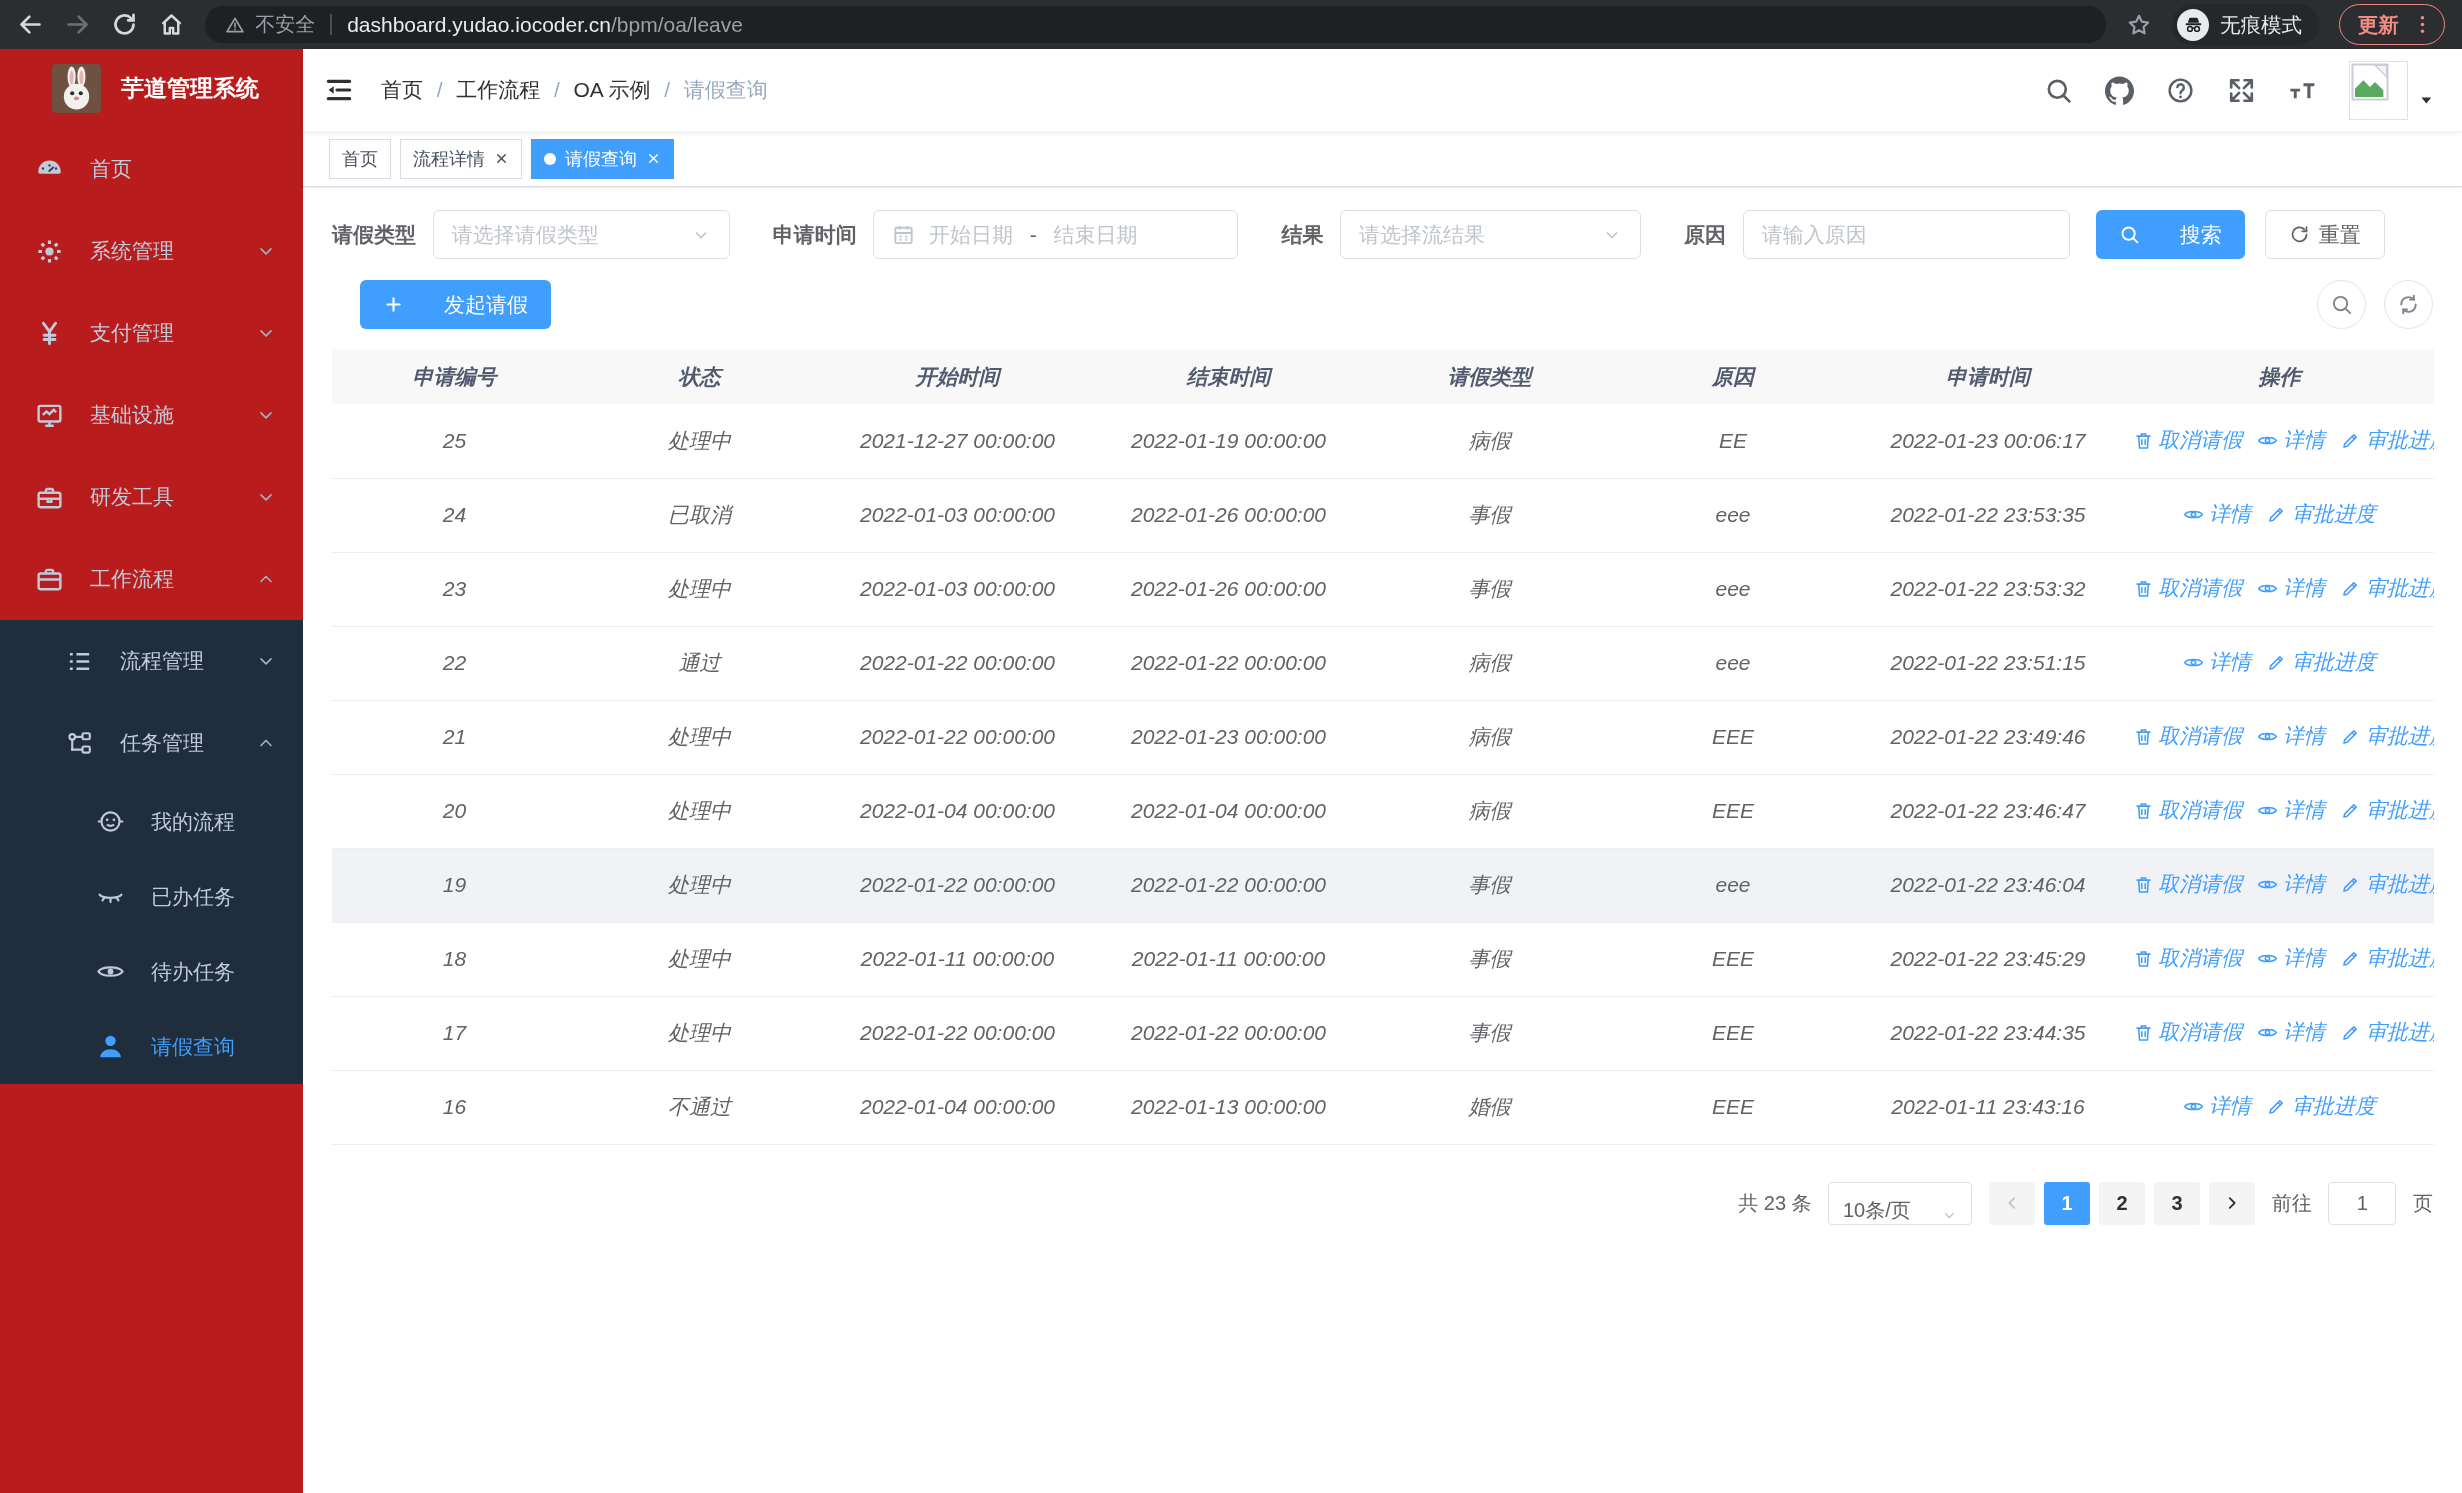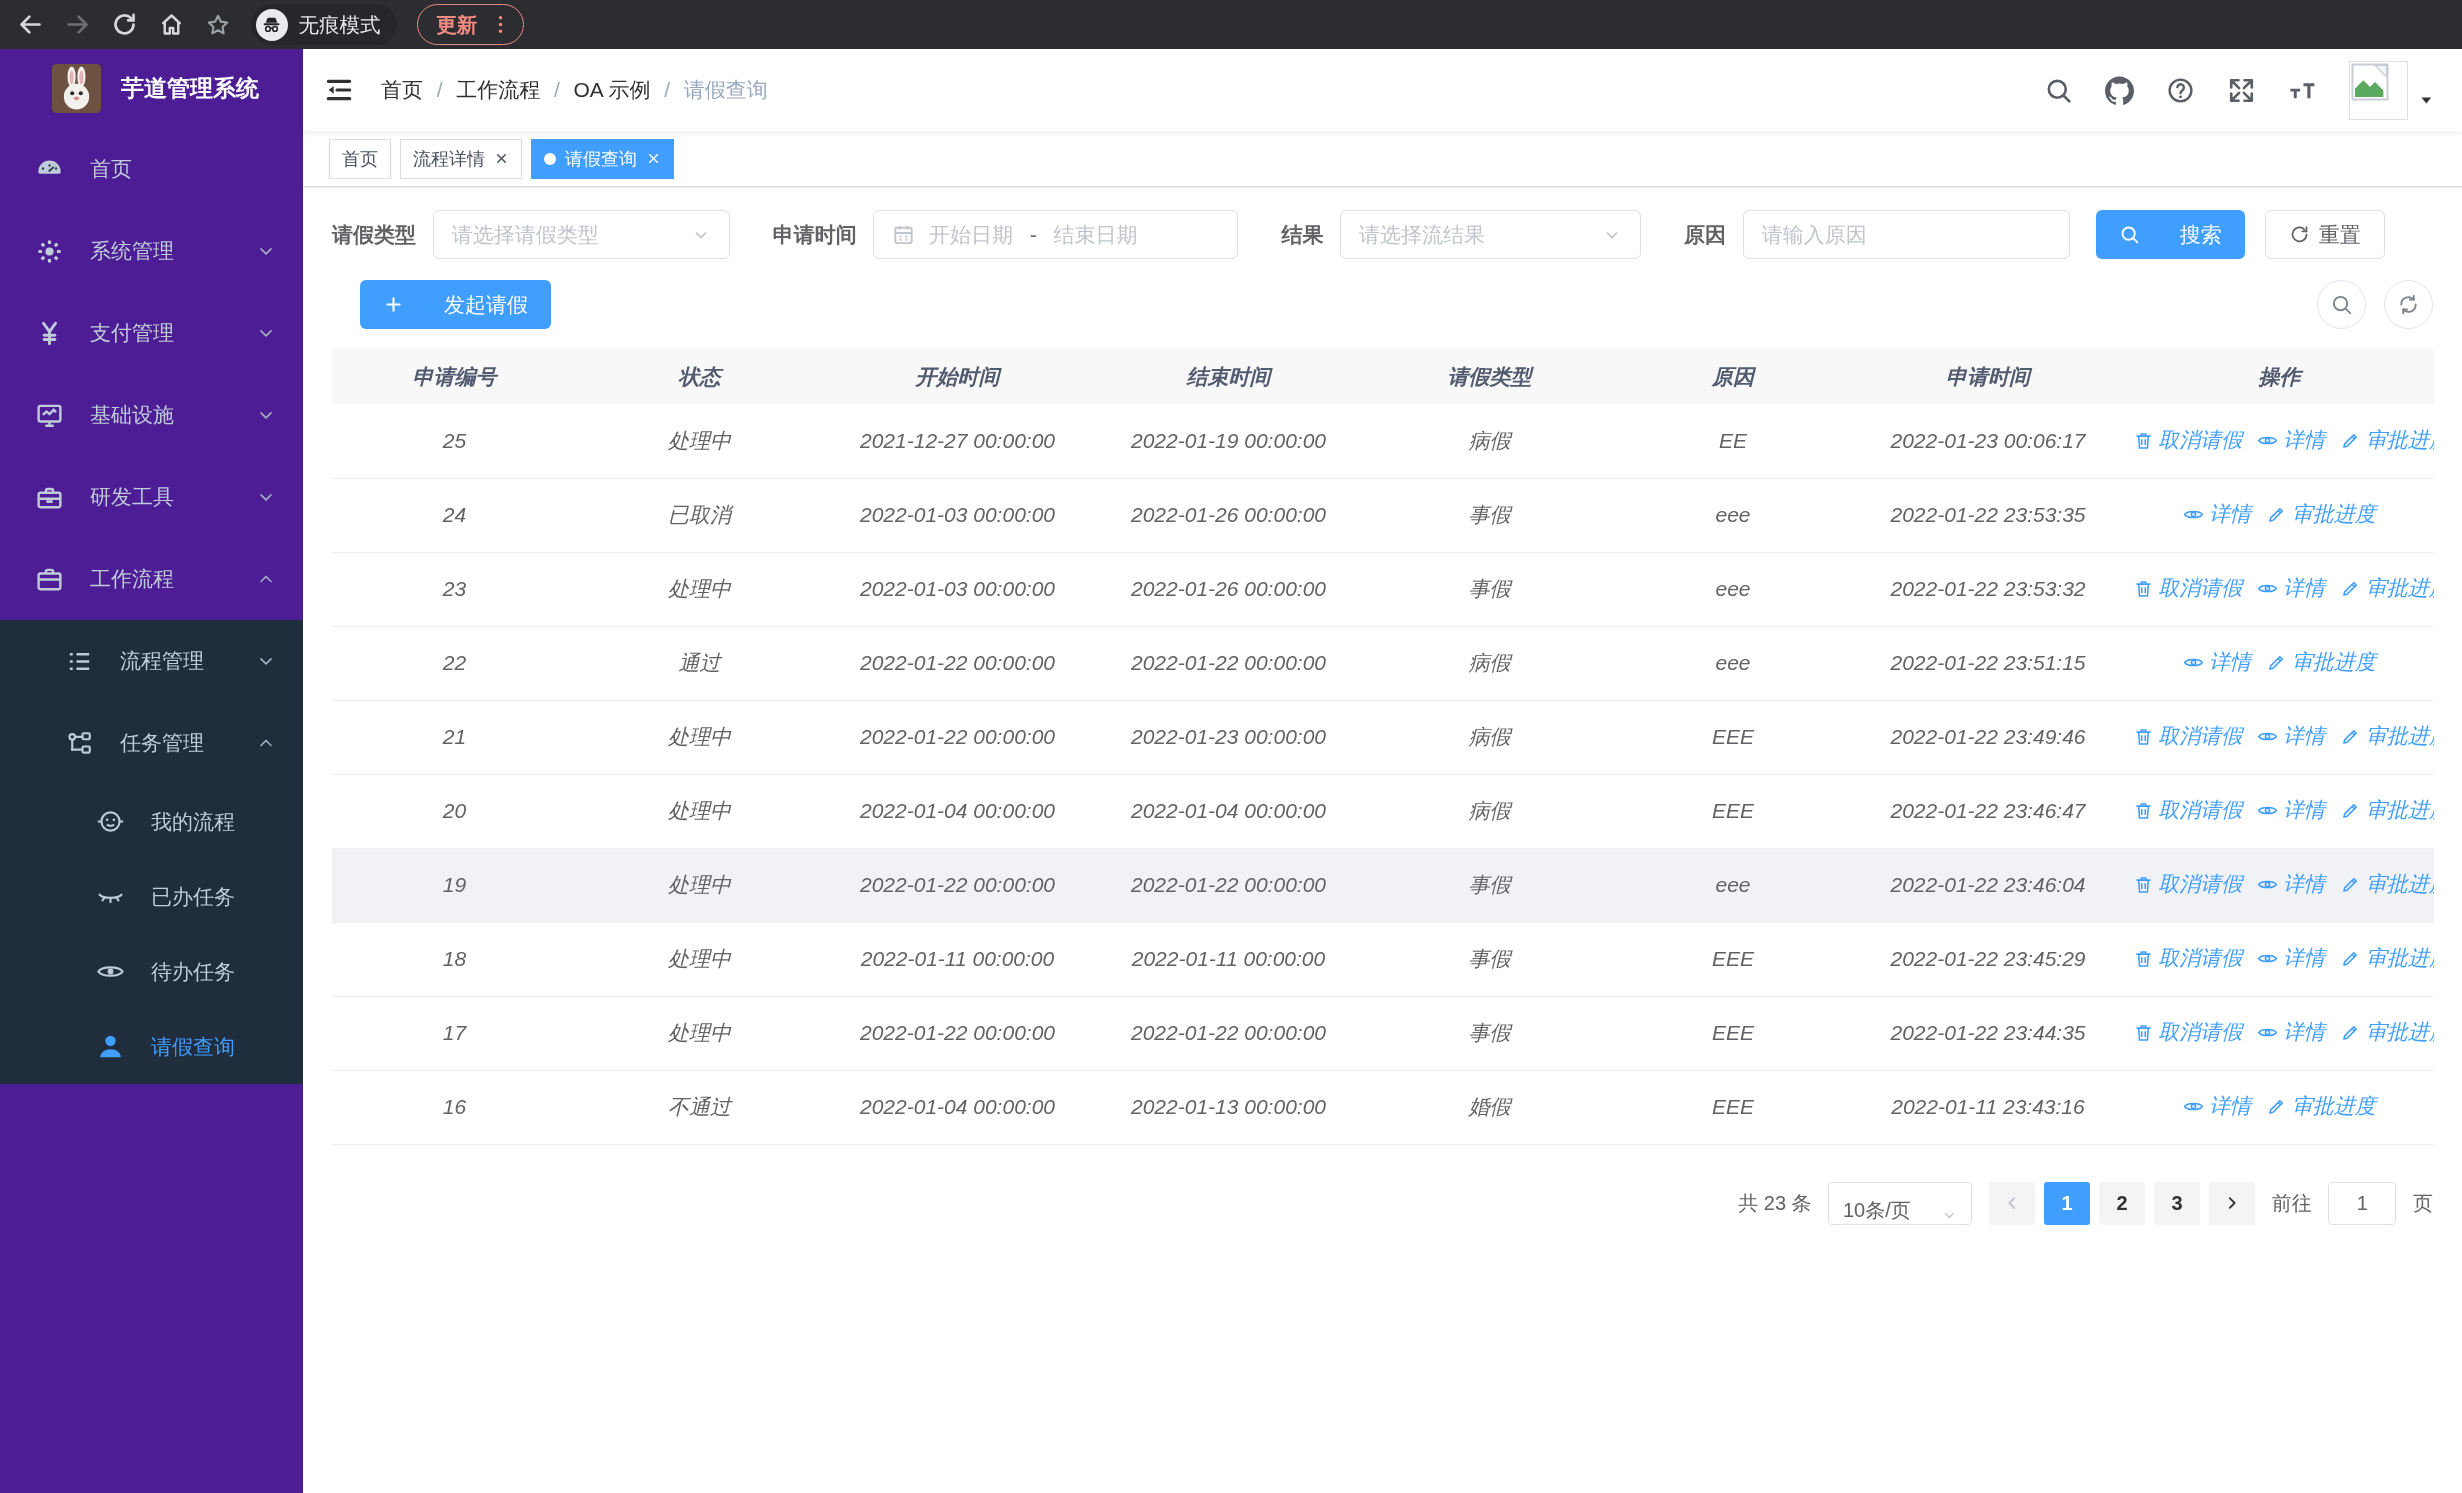--- a/index.html
+++ b/index.html
@@ -27,21 +27,21 @@
     display:flex; align-items:center; justify-content:center; }
   .incog-circle .icon { width:21px; height:21px; color:#202124; }
   .incog-label { color:#e8eaed; font-size:20.5px; }
   .update-pill { height:41px; border:1.5px solid #ea8b80; border-radius:20.5px; display:flex;
     align-items:center; gap:12px; padding:0 10.6px 0 18px; color:#f28b82; flex:none; cursor:pointer; }
   .update-label { font-size:20.5px; font-weight:700; }
   .dots-ico { width:23px; height:23px; color:#f28b82; }
 
   
   .app { display:flex; height:1445px; }
-  .sidebar { width:303px; flex:none; background:#4c1d95; color:#bfcbd9; overflow:hidden; }
+  .sidebar { width:303px; flex:none; background:#b91c1c; color:#bfcbd9; overflow:hidden; }
   .logo-row { height:79px; display:flex; align-items:center; padding-left:52px; gap:20px; }
   .logo-img { width:49px; height:49px; border-radius:4.6px; overflow:hidden; flex:none; }
   .logo-img svg { width:100%; height:100%; display:block; }
   .logo-title { color:#fff; font-size:23px; font-weight:700; white-space:nowrap; }
   .menu-item { display:flex; align-items:center; cursor:pointer; font-size:21px;
     color:#bfcbd9; white-space:nowrap; }
   .menu-item .mi-icon { width:29px; height:29px; margin-right:26px; flex:none; }
   .menu-item .mi-arrow { width:20px; height:20px; margin-left:auto; margin-right:27px; color:#a3b0c0; }
   .menu-item.d0 { height:82px; padding-left:35px; }
   .menu-item.d1 { height:82px; padding-left:65px; background:#1f2d3d; }
@@ -146,20 +146,32 @@
         <path d="M4 12h16M13 5l7 7-7 7"></path>
       </svg></span>
   <span class="nav-ico"><svg viewBox="0 0 24 24" fill="none" stroke="currentColor" stroke-width="2.4" stroke-linecap="round">
         <path d="M20 12a8 8 0 1 1-2.3-5.7"></path>
         <path d="M20 3.5v4.8h-4.8"></path>
       </svg></span>
   <span class="nav-ico"><svg viewBox="0 0 24 24" fill="none" stroke="currentColor" stroke-width="2.2" stroke-linejoin="round">
         <path d="M4 11.5L12 4l8 7.5"></path>
         <path d="M6 10v10h4.5v-5h3v5H18V10"></path>
       </svg></span>
+  <div class="address-bar">
+    <span class="icon addr-warn">
+        <svg viewBox="0 0 24 24" fill="none" stroke="currentColor" stroke-width="2" stroke-linejoin="round">
+          <path d="M12 4L2.5 20h19z"></path>
+          <path d="M12 10v4.5" stroke-linecap="round"></path>
+          <circle cx="12" cy="17.2" r="1.1" fill="currentColor" stroke="none"></circle>
+        </svg>
+      </span>
+    <span class="addr-sec">不安全</span>
+    <span class="addr-div"></span>
+    <span class="addr-url"><span>dashboard.yudao.iocoder.cn</span><span class="path">/bpm/oa/leave</span></span>
+  </div>
   <span class="icon star-ico">
       <svg viewBox="0 0 24 24" fill="none" stroke="currentColor" stroke-width="2" stroke-linejoin="round">
         <path d="M12 3.5l2.6 5.4 5.9.8-4.3 4.1 1 5.9-5.2-2.8-5.2 2.8 1-5.9L3.5 9.7l5.9-.8z"></path>
       </svg>
     </span>
   <div class="incog-chip">
     <span class="incog-circle">
         <span class="icon">
           <svg viewBox="0 0 24 24" fill="currentColor">
             <path d="M5.5 10l1.4-4.4A2 2 0 0 1 8.8 4.2h6.4a2 2 0 0 1 1.9 1.4L18.5 10z"></path>

